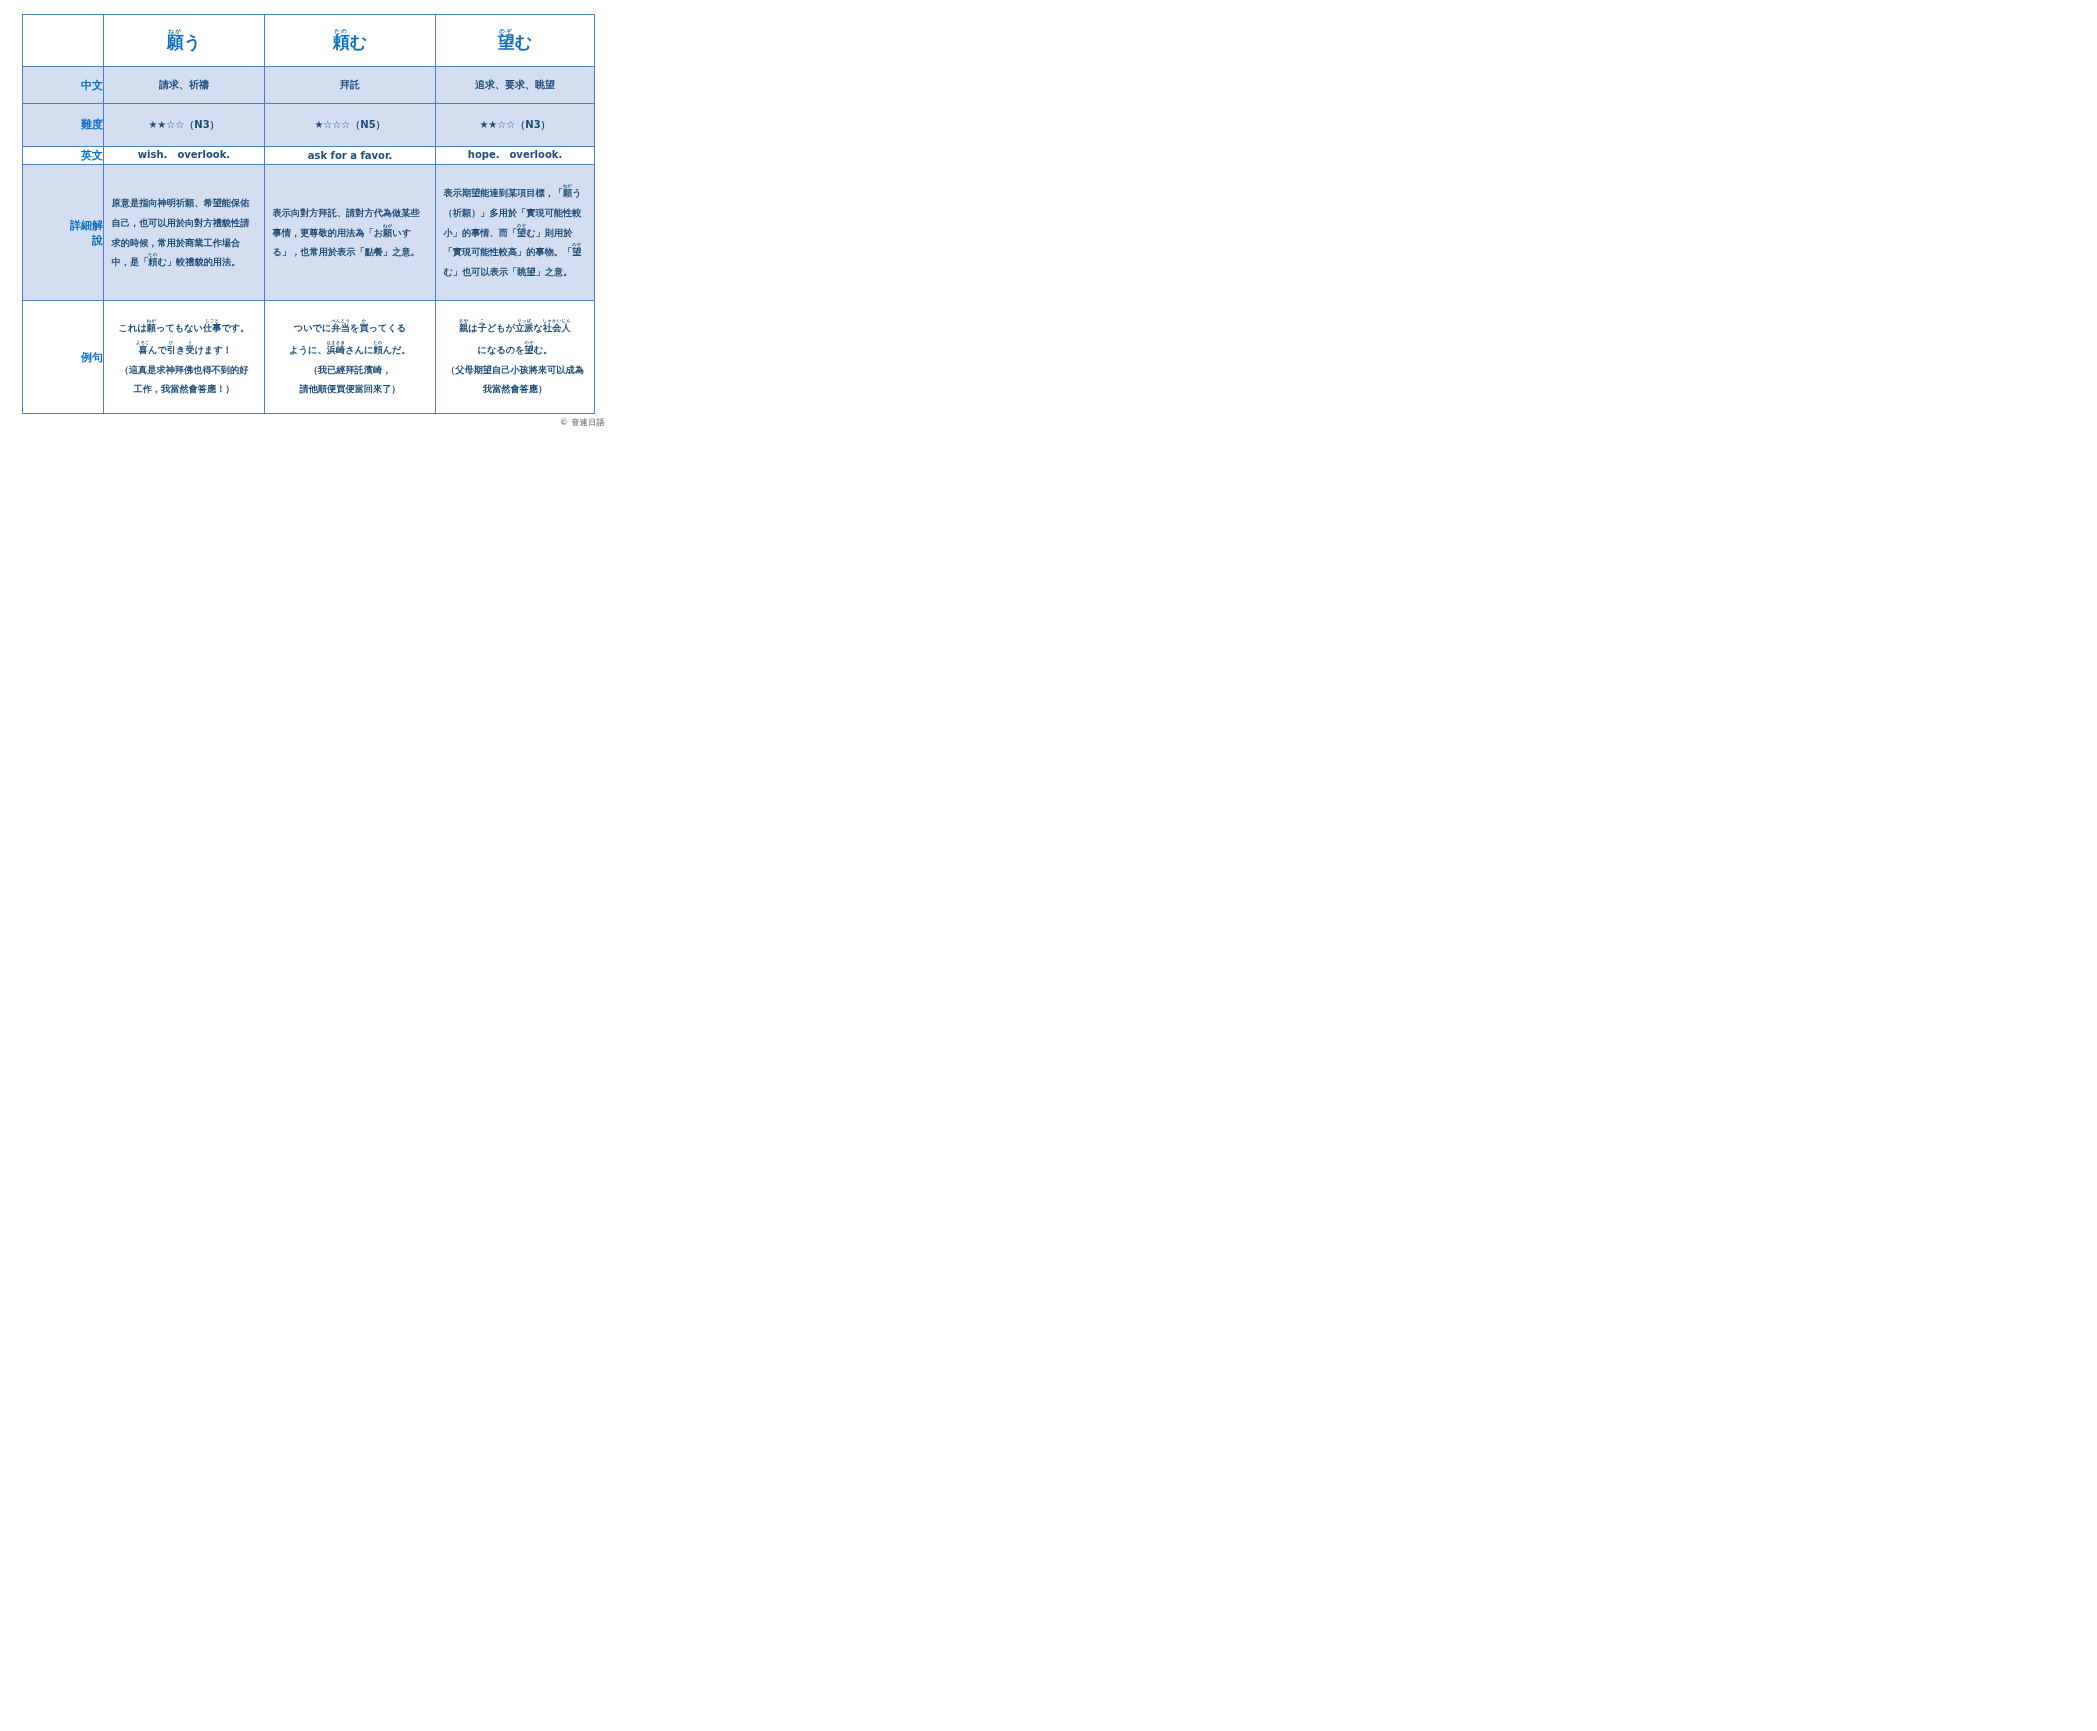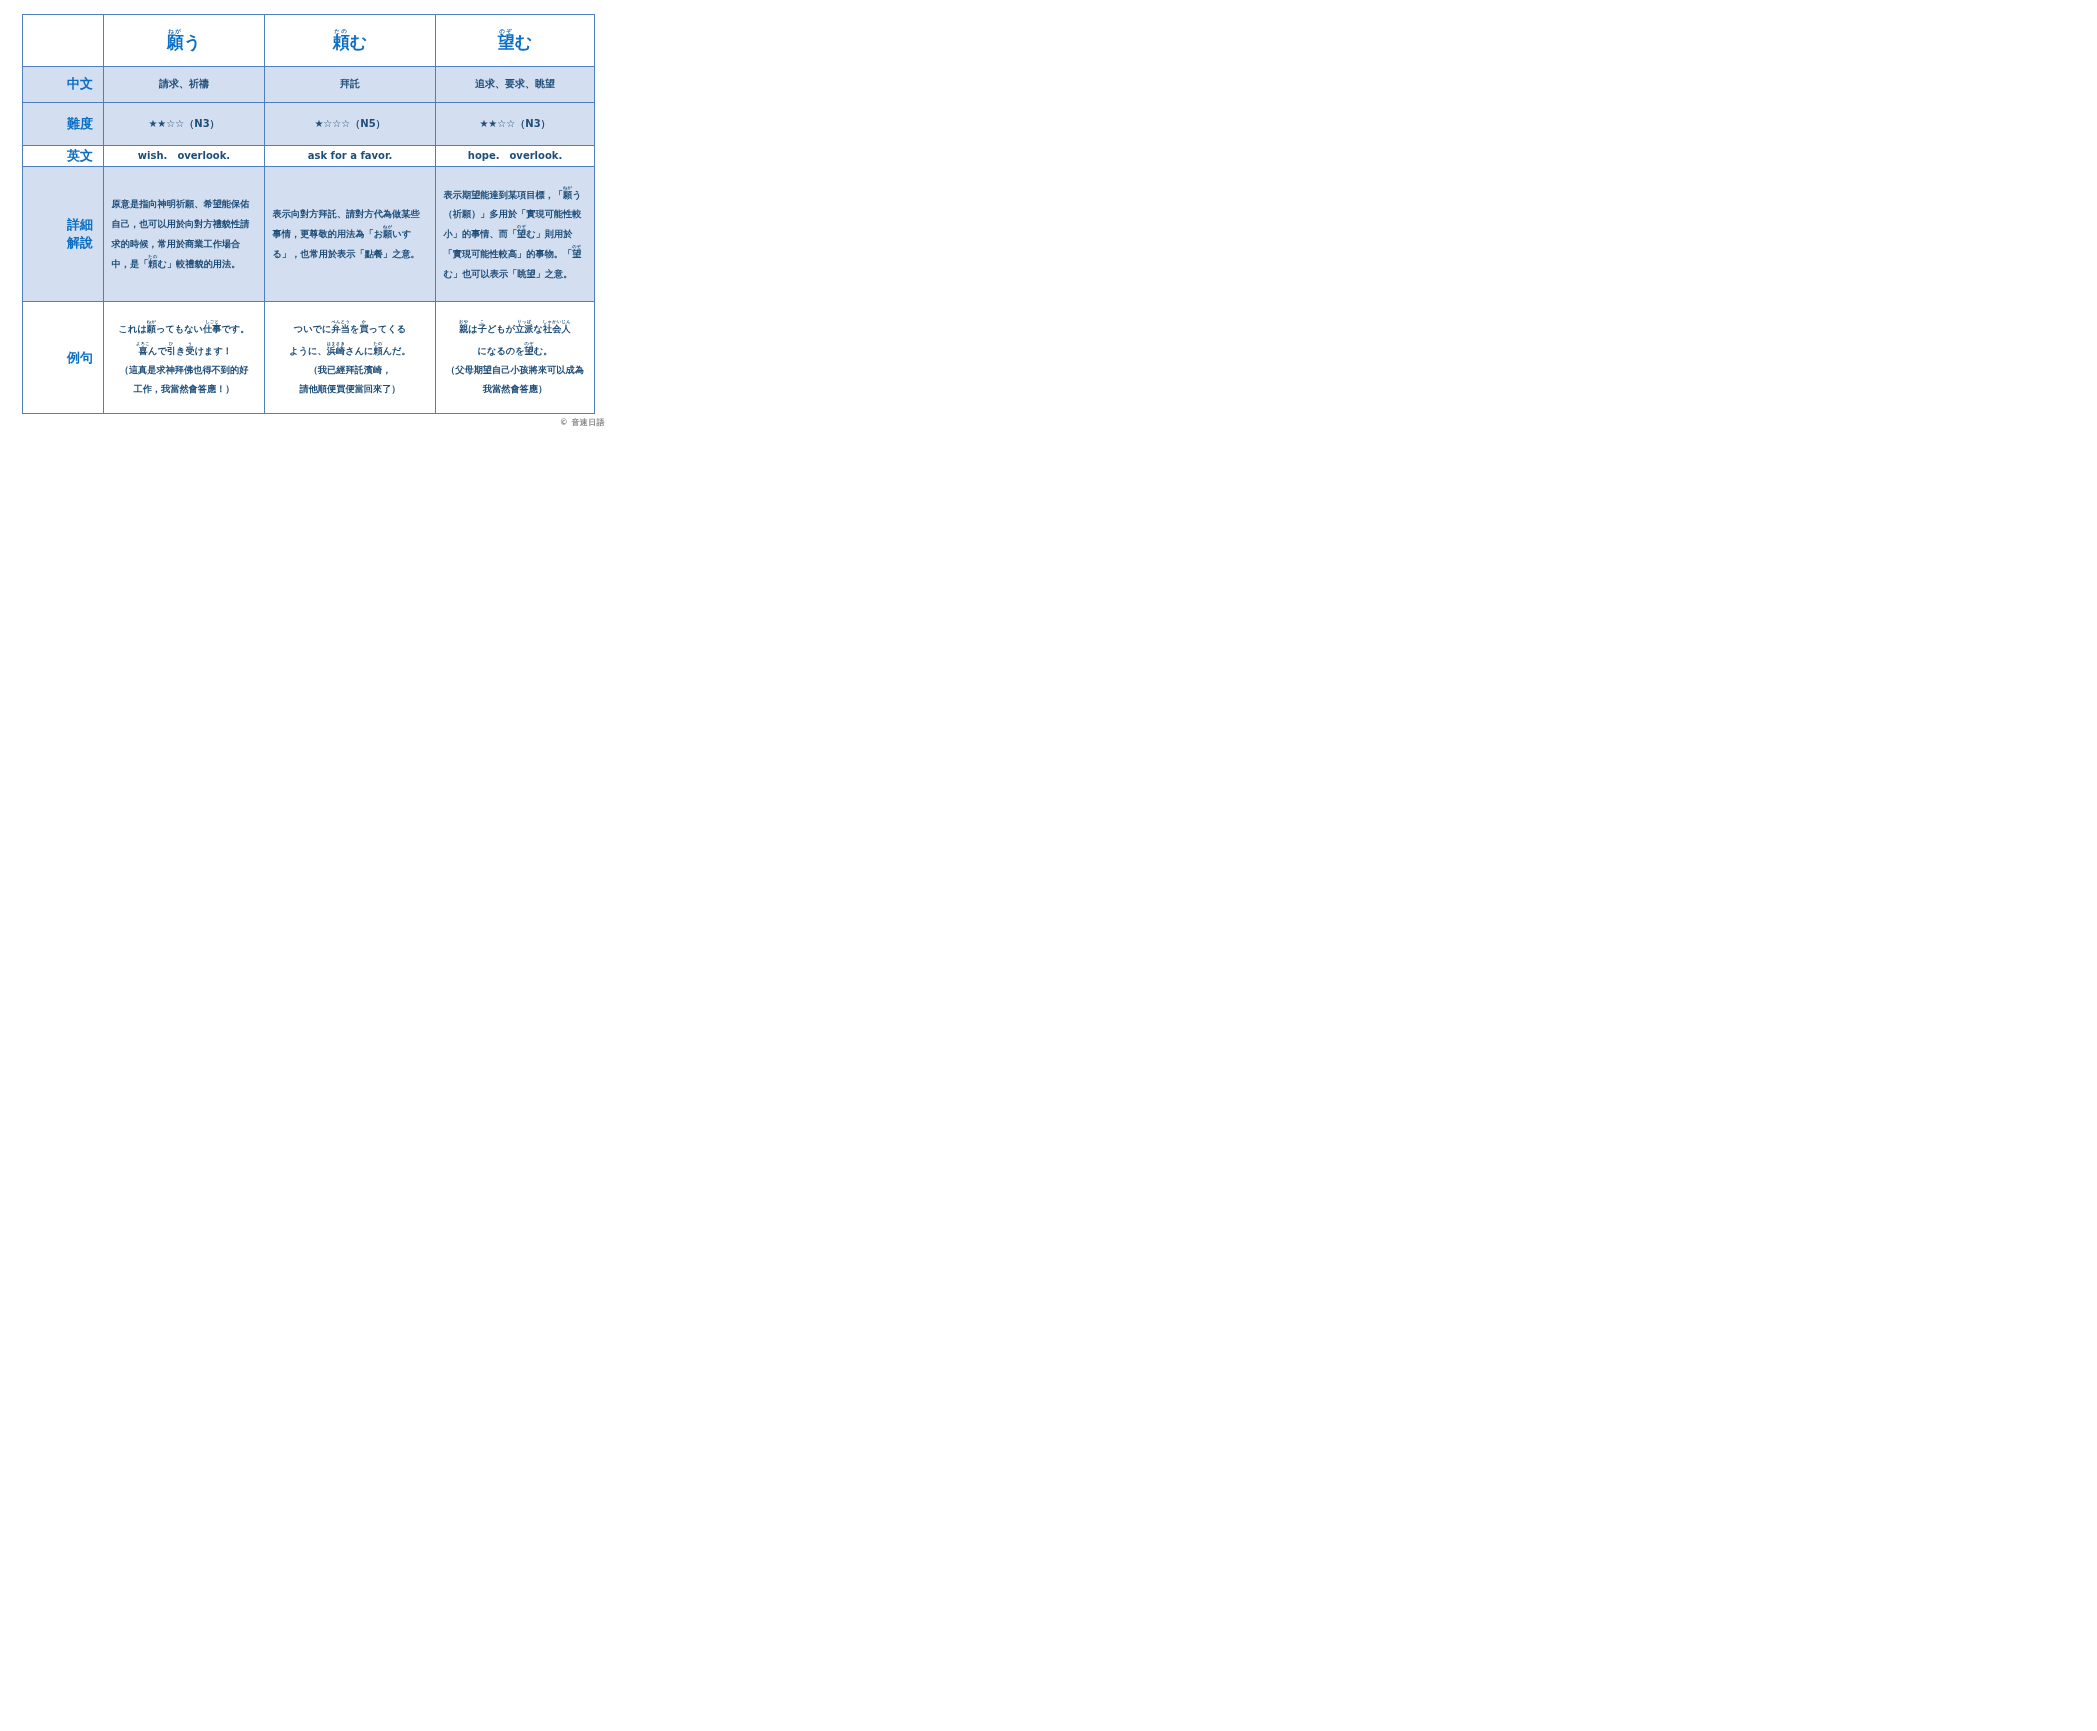--- a/index.html
+++ b/index.html
@@ -34,22 +34,22 @@
   tr.r-zh{height:33px;}
   tr.r-acc{height:35px;}
   tr.r-diff{height:40px;}
   tr.r-en{height:16px;}
   tr.r-exp{height:125px;}
   tr.r-ex{height:103px;}
   tr.r-head td{border-bottom:1.7px solid var(--border);}
   tr.row-alt{background:var(--row-alt-bg);}
   th.rowlab{
     color:var(--accent-text);
-    font-size:13px;font-weight:700;
-    text-align:left;
+    font-size:11px;font-weight:700;
+    text-align:right;
     padding-left:44px;
   }
   td.head-cell{
     color:var(--accent-text);
     font-size:17px;font-weight:700;
     text-align:center;
     line-height:1.25;
     padding-top:2.5px;
   }
   td.head-cell rt{

